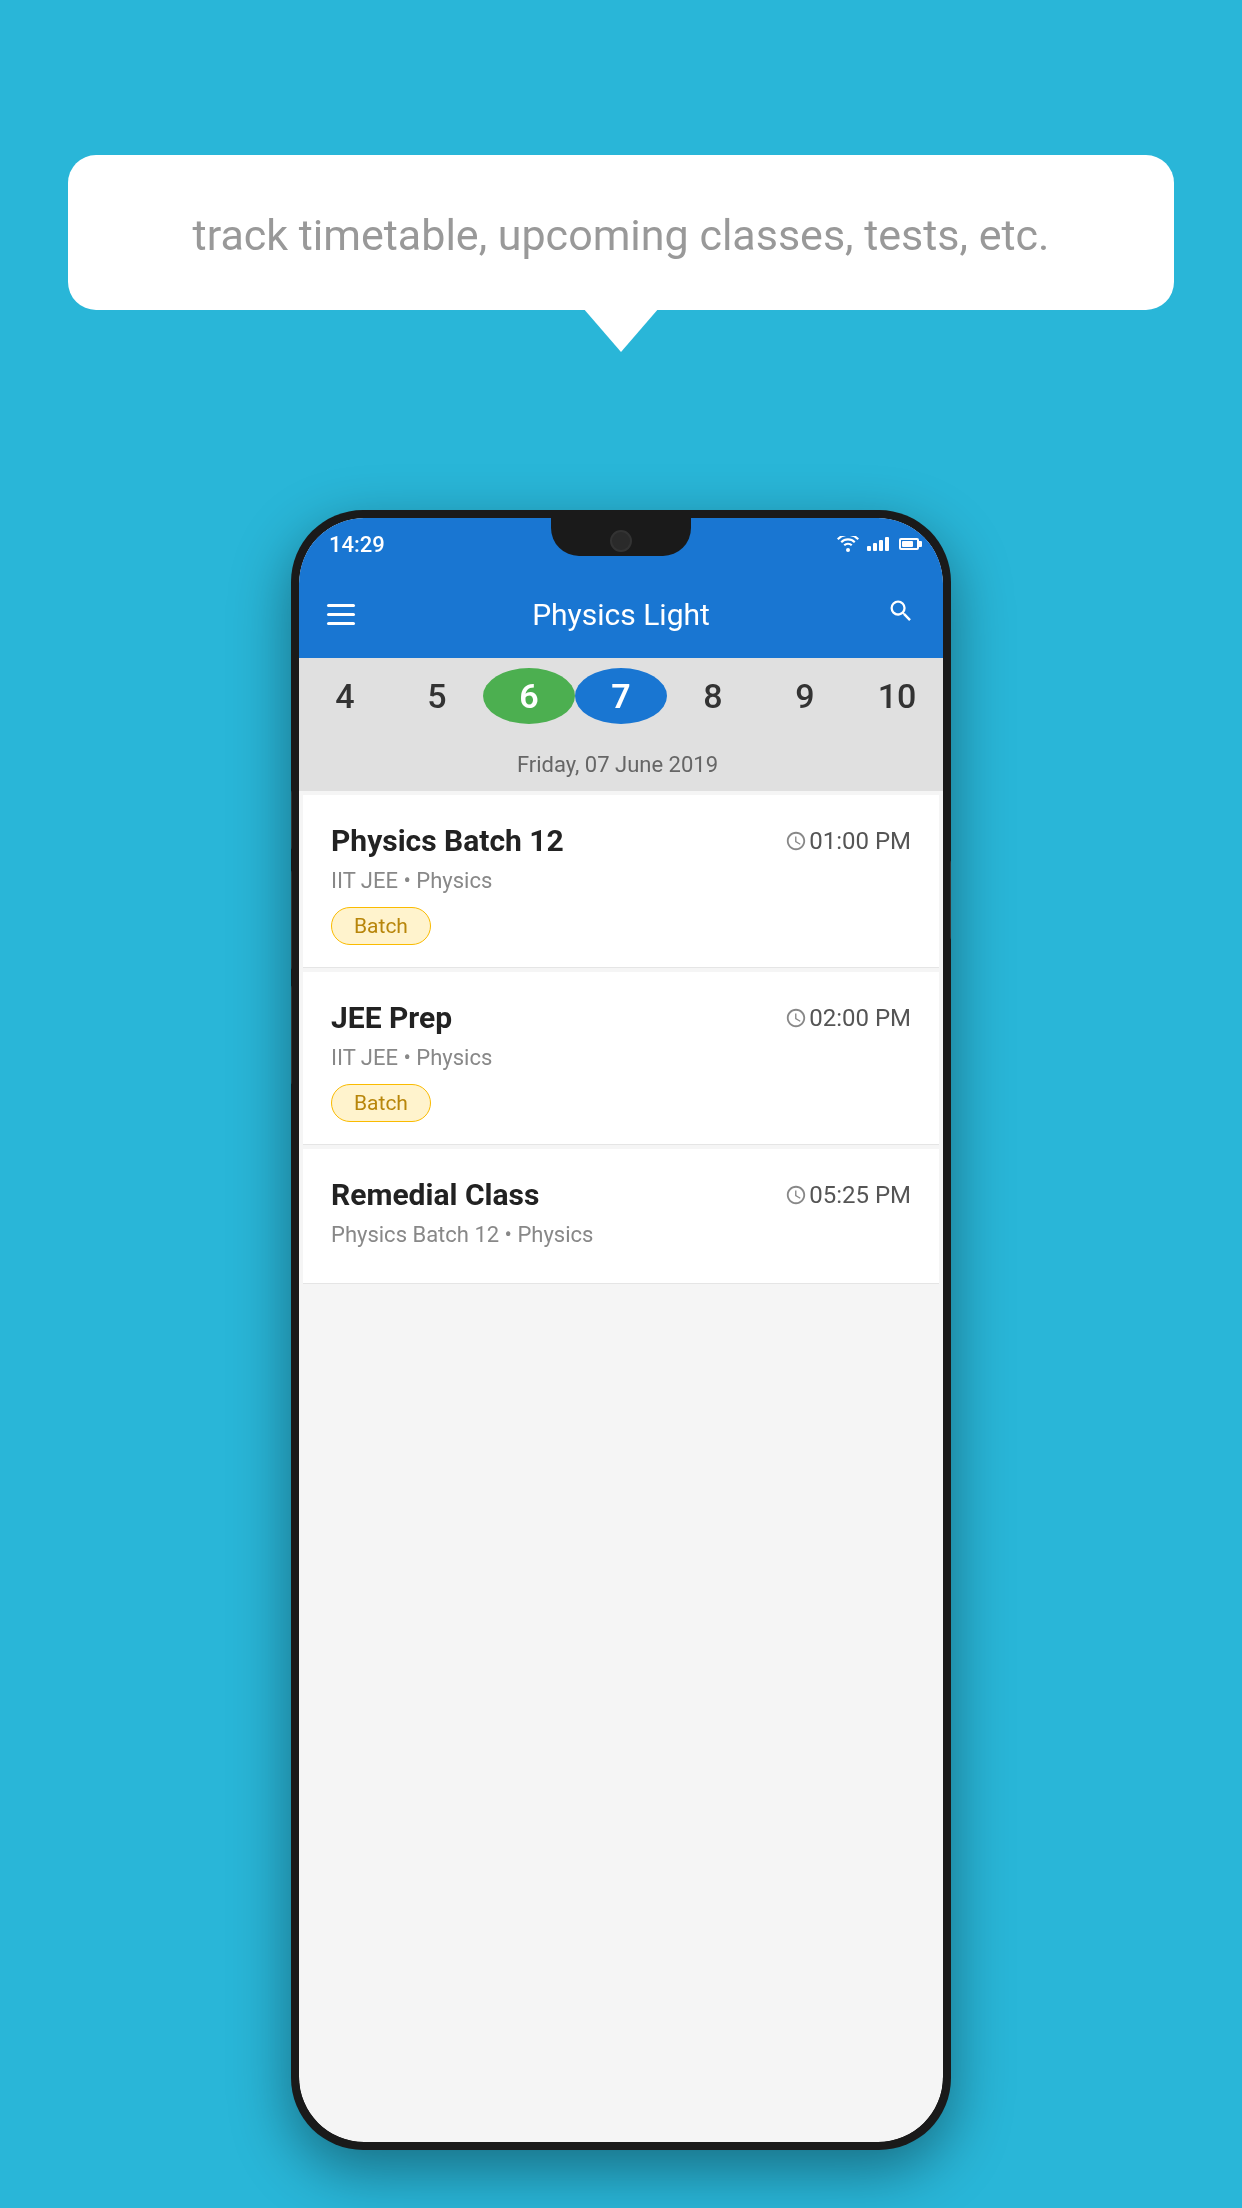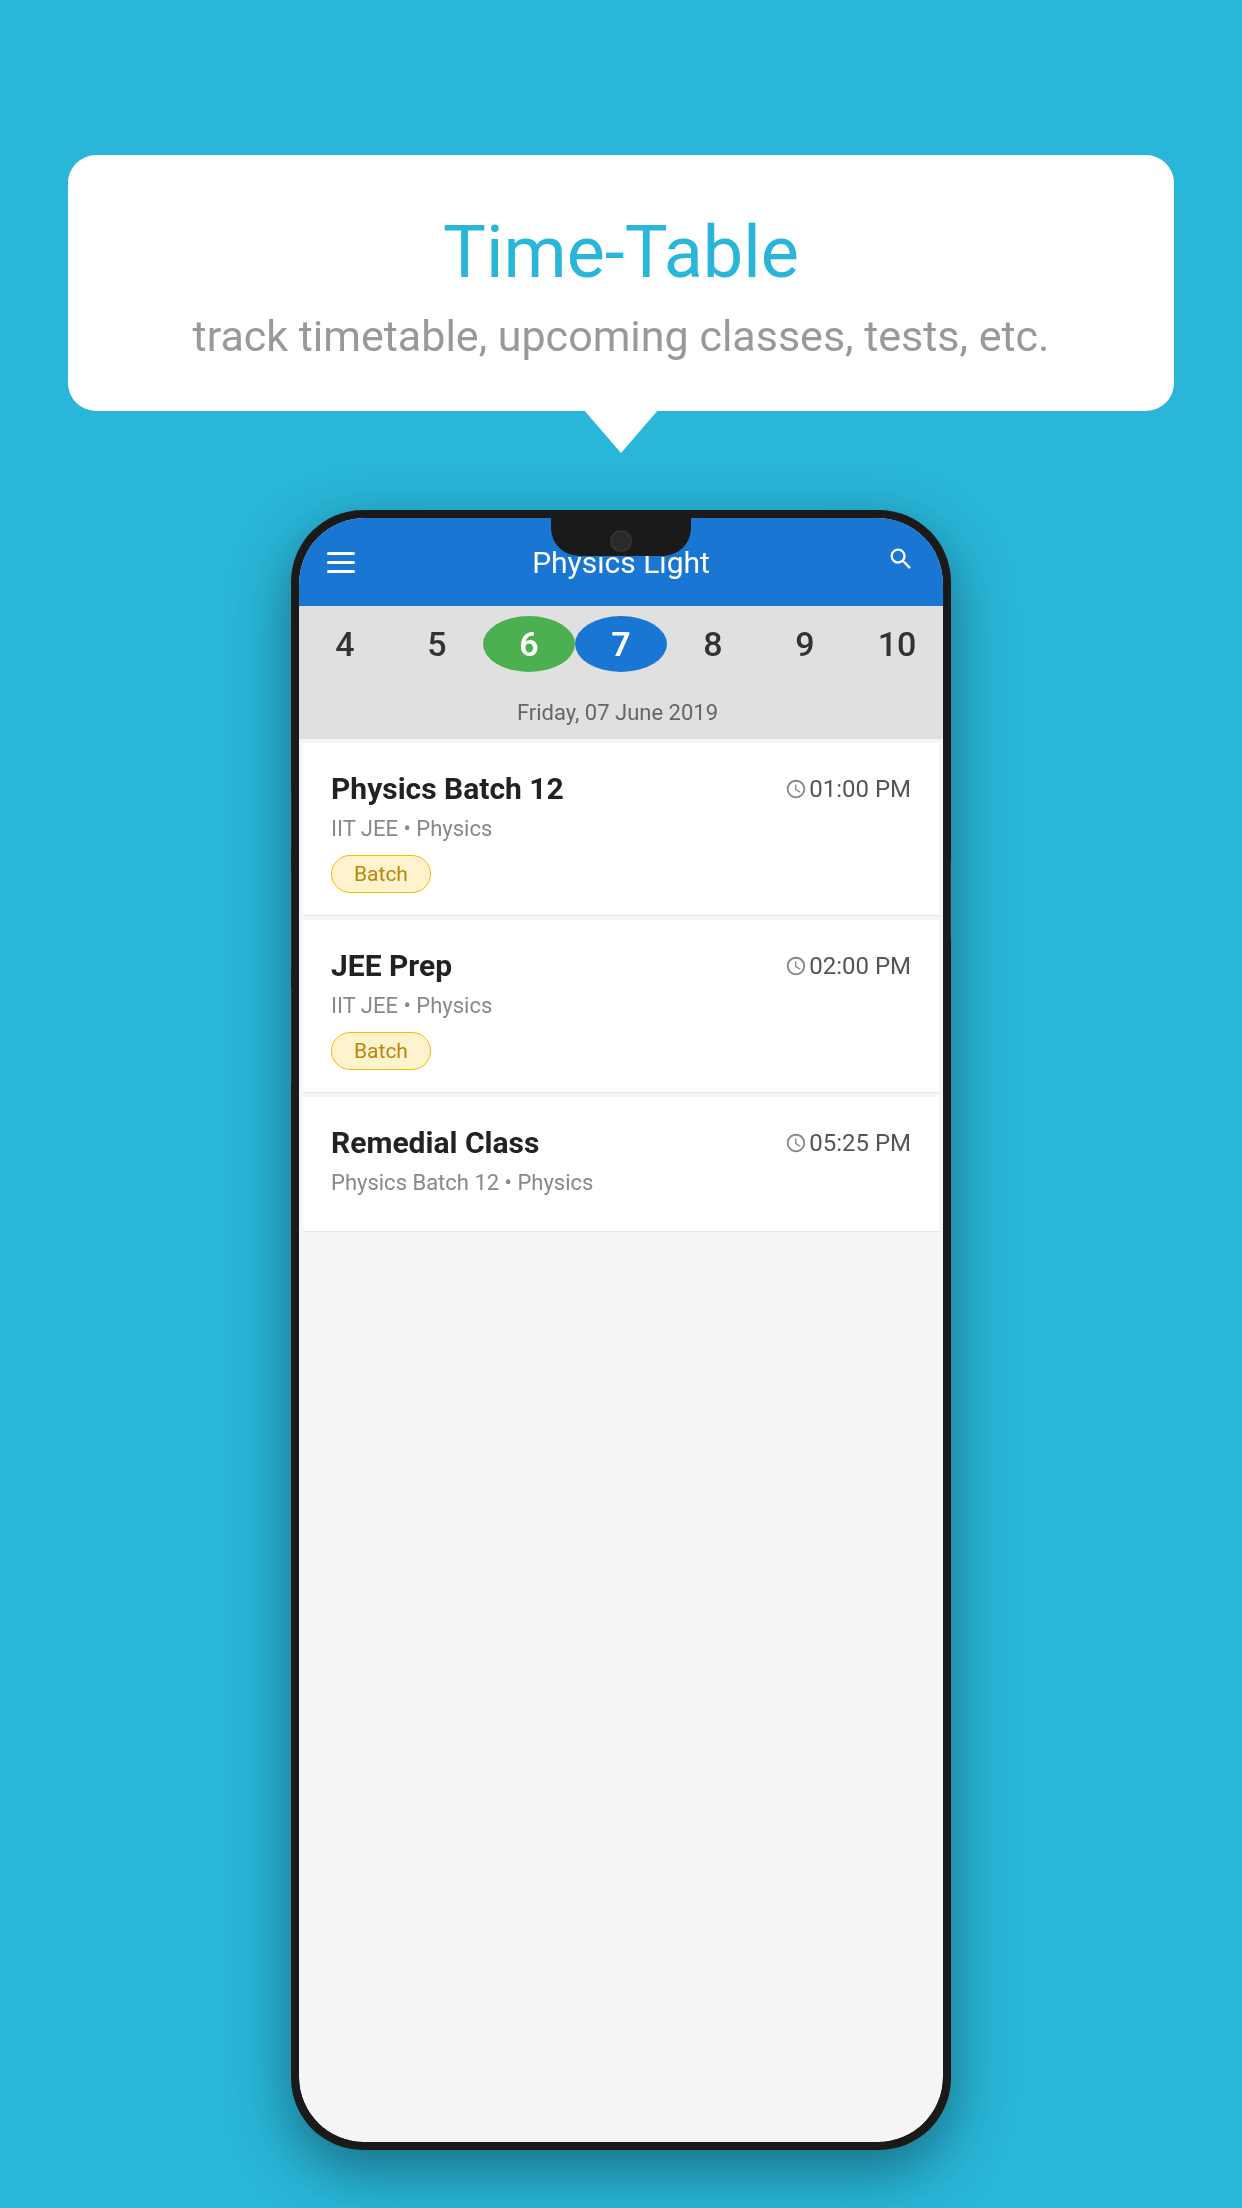--- a/index.html
+++ b/index.html
@@ -357,38 +357,57 @@
       background: white;
       border-radius: 1px;
     }
   </style>
 </head>
 <body>
 
 <div style="position:absolute;top:0;left:0;width:1242px;height:2208px;background:#29B6D8;"></div>
 
 <div class="tooltip-card">
-  <div class="tooltip-title">Time-Table</div>
   <div class="tooltip-subtitle">track timetable, upcoming classes, tests, etc.</div>
 </div>
 
 <div class="phone-mockup">
 
   <div class="phone-btn-right"></div>
   <div class="phone-btn-left1"></div>
   <div class="phone-btn-left2"></div>
   <div class="phone-btn-left3"></div>
 
   <div class="phone-inner">
     <div class="screen">
 
       <div class="notch">
         <div class="camera"></div>
       </div>
 
+      <div class="status-bar">
+        <div class="status-time">14:29</div>
+        <div class="status-icons">
+
+          <svg width="22" height="16" viewBox="0 0 22 16" fill="white">
+            <path d="M11 12a2 2 0 1 1 0 4 2 2 0 0 1 0-4zm-4.5-3.5a6.5 6.5 0 0 1 9 0l-1.5 1.5a4.5 4.5 0 0 0-6 0L6.5 8.5zm-3-3a10.5 10.5 0 0 1 15 0L17 7a8.5 8.5 0 0 0-12 0L3.5 5.5zM0 2.5A15 15 0 0 1 22 2.5L20.5 4A13 13 0 0 0 1.5 4L0 2.5z"></path>
+          </svg>
+
+          <div class="signal-bars">
+            <div class="signal-bar" style="height:5px;"></div>
+            <div class="signal-bar" style="height:8px;"></div>
+            <div class="signal-bar" style="height:11px;"></div>
+            <div class="signal-bar" style="height:14px;"></div>
+          </div>
+
+          <div class="battery">
+            <div class="battery-fill"></div>
+          </div>
+        </div>
+      </div>
 
       <div class="app-bar">
         <div class="hamburger-icon">
           <span></span>
           <span></span>
           <span></span>
         </div>
         <div class="app-title">Physics Light</div>
         <div class="search-btn">
           <svg width="28" height="28" viewBox="0 0 24 24" fill="white">

